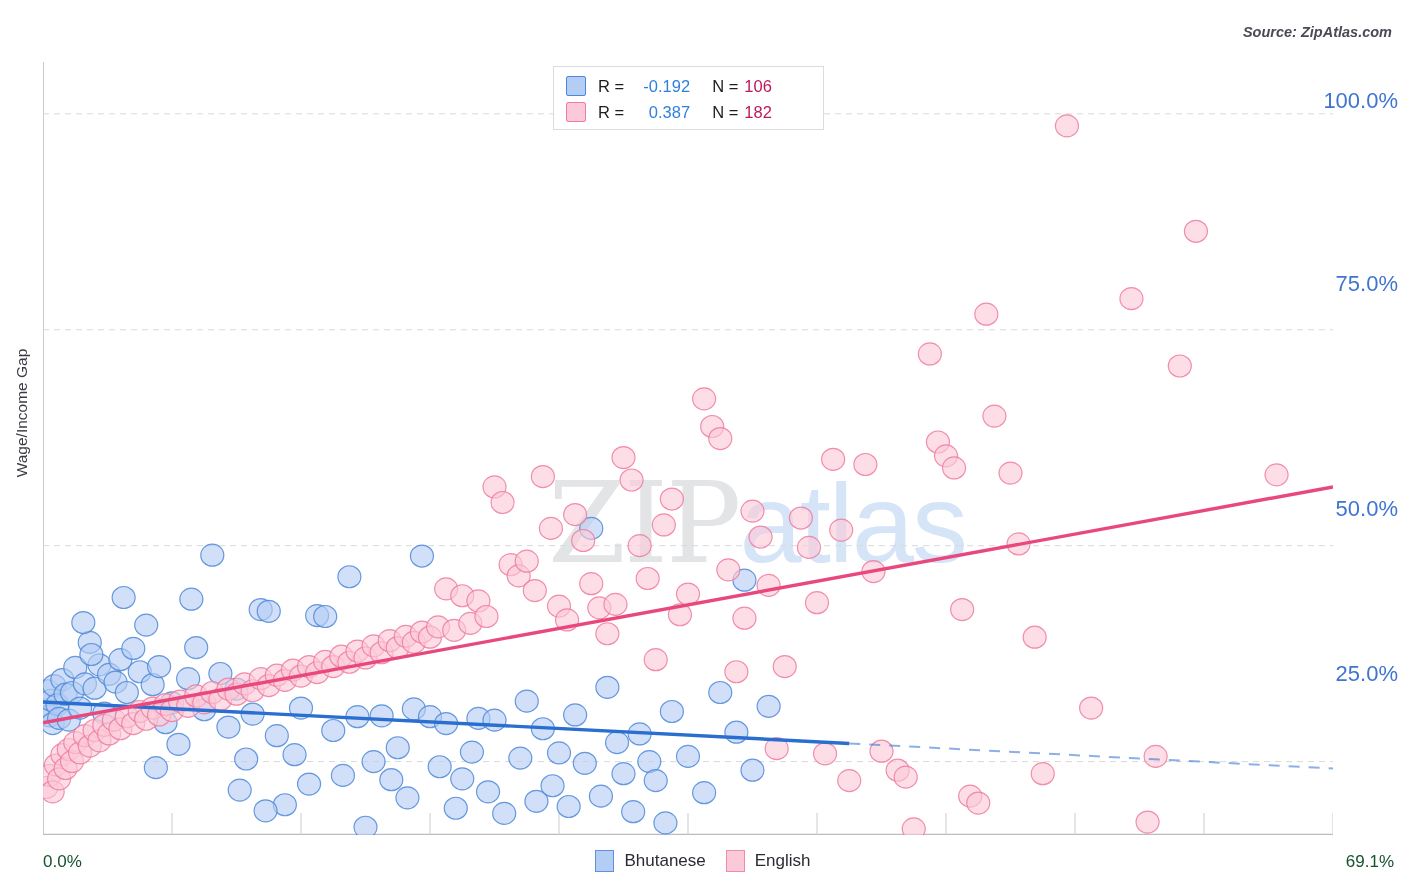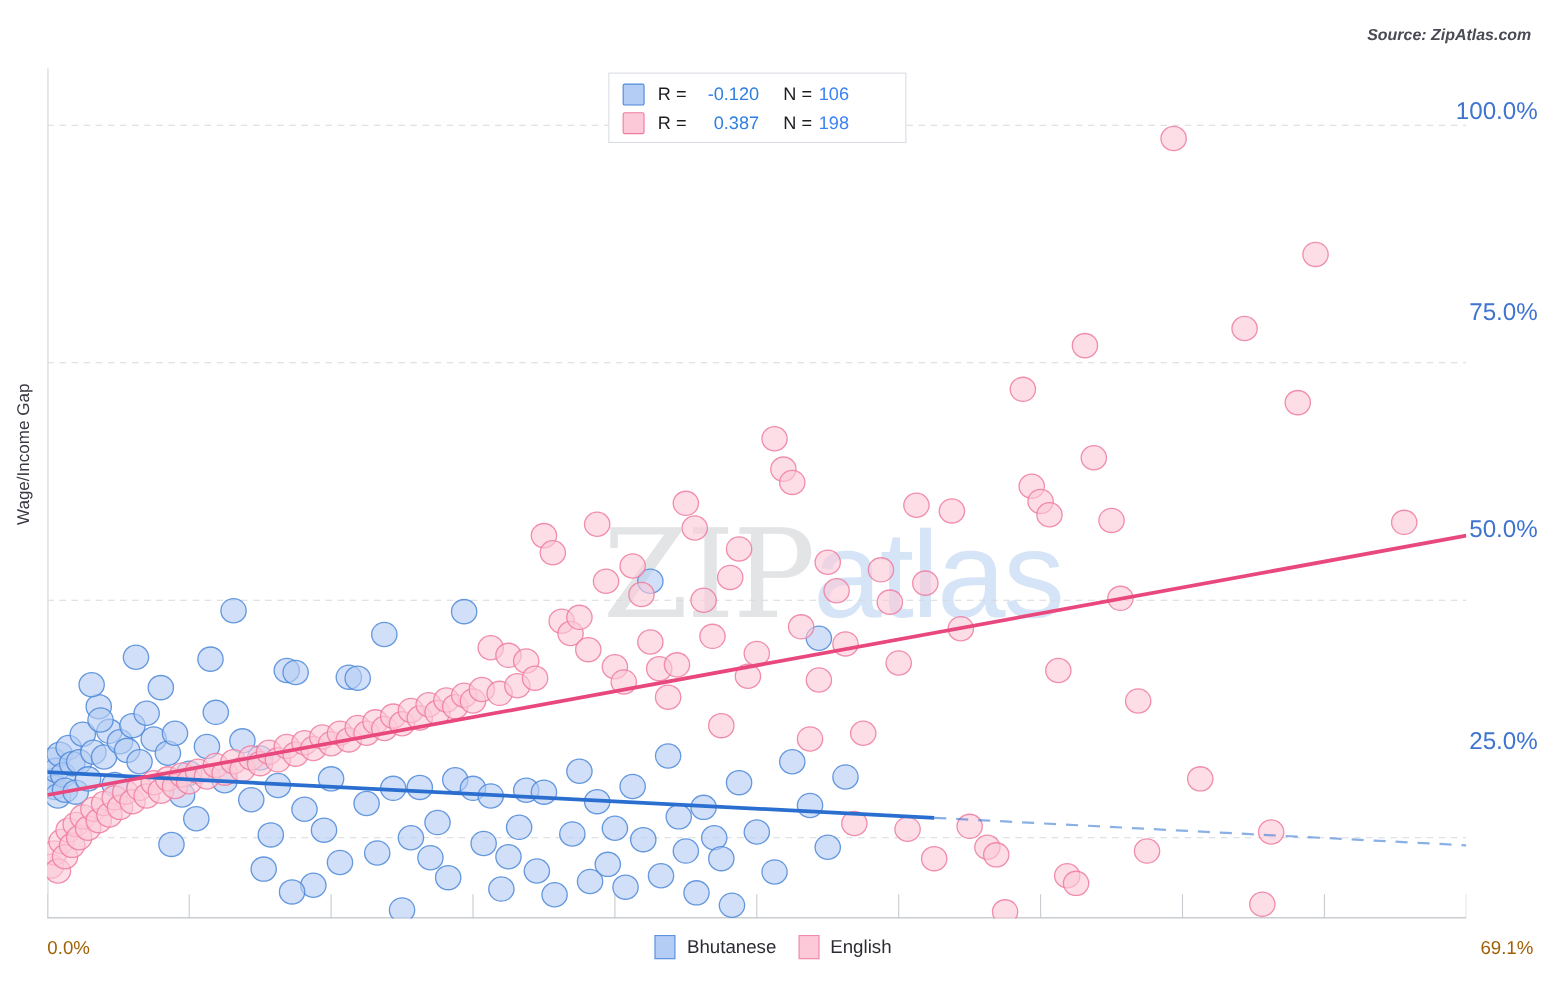--- a/index.html
+++ b/index.html
@@ -66,21 +66,21 @@
     position: absolute;
     right: 8px;
     font-size: 22px;
     color: #3f74d0;
     white-space: nowrap;
   }
   .xtick {
     position: absolute;
     top: 852px;
     font-size: 17px;
-    color: #a16207;
+    color: #14532d;
     white-space: nowrap;
   }
   .xtick.left { left: 43px; }
   .xtick.right { right: 12px; }
   .legend-box {
     position: absolute;
     left: 553px;
     top: 66px;
     width: 271px;
     height: 64px;
@@ -108,21 +108,21 @@
   .sw.pink { background: #fbc9d8; border: 1.6px solid #ef7ba0; }
   .lg-eq { color: #1d1d22; margin-right: 4px; }
   .lg-val {
     color: #2f7fe0;
     min-width: 62px;
     display: inline-block;
     text-align: right;
     margin-right: 22px;
   }
   .lg-n { color: #1d1d22; margin-right: 6px; }
-  .lg-nval { color: #3b82f6; }
+  .lg-nval { color: #be185d; }
   .bottom-legend {
     position: absolute;
     left: 0;
     right: 0;
     top: 850px;
     display: flex;
     justify-content: center;
     align-items: center;
     gap: 20px;
   }
@@ -431,40 +431,40 @@
         <line x1="0" y1="639.9921787709497" x2="806.25" y2="681.4491620111731" stroke="#2a6fd0" stroke-width="3.4" stroke-linecap="butt"></line>
         <line x1="806.25" y1="681.4491620111731" x2="1290" y2="706.4960893854749" stroke="#2a6fd0" stroke-opacity="0.55" stroke-width="2" stroke-dasharray="11 9"></line>
         <line x1="0" y1="660.7206703910615" x2="1290" y2="424.9340782122905" stroke="#e8487e" stroke-width="3.4" stroke-linecap="butt"></line>
       </svg>
   </div>
 
   <div class="ylabel">Wage/Income Gap</div>
 
   <div class="ytick" style="top:88px;">100.0%</div>
   <div class="ytick" style="top:271px;">75.0%</div>
-  <div class="ytick" style="top:468px;">50.0%</div>
+  <div class="ytick" style="top:496px;">50.0%</div>
   <div class="ytick" style="top:661px;">25.0%</div>
 
   <div class="xtick left">0.0%</div>
   <div class="xtick right">69.1%</div>
 
   <div class="legend-box">
     <div class="legend-row">
       <span class="sw blue"></span>
       <span class="lg-eq">R =</span>
-      <span class="lg-val">-0.120</span>
+      <span class="lg-val">-0.192</span>
       <span class="lg-n">N =</span>
       <span class="lg-nval">106</span>
     </div>
     <div class="legend-row">
       <span class="sw pink"></span>
       <span class="lg-eq">R =</span>
       <span class="lg-val">0.387</span>
       <span class="lg-n">N =</span>
-      <span class="lg-nval">198</span>
+      <span class="lg-nval">182</span>
     </div>
   </div>
 
   <div class="bottom-legend">
     <div class="bl-item">
       <span class="bl-sw blue"></span>
       <span>Bhutanese</span>
     </div>
     <div class="bl-item">
       <span class="bl-sw pink"></span>

